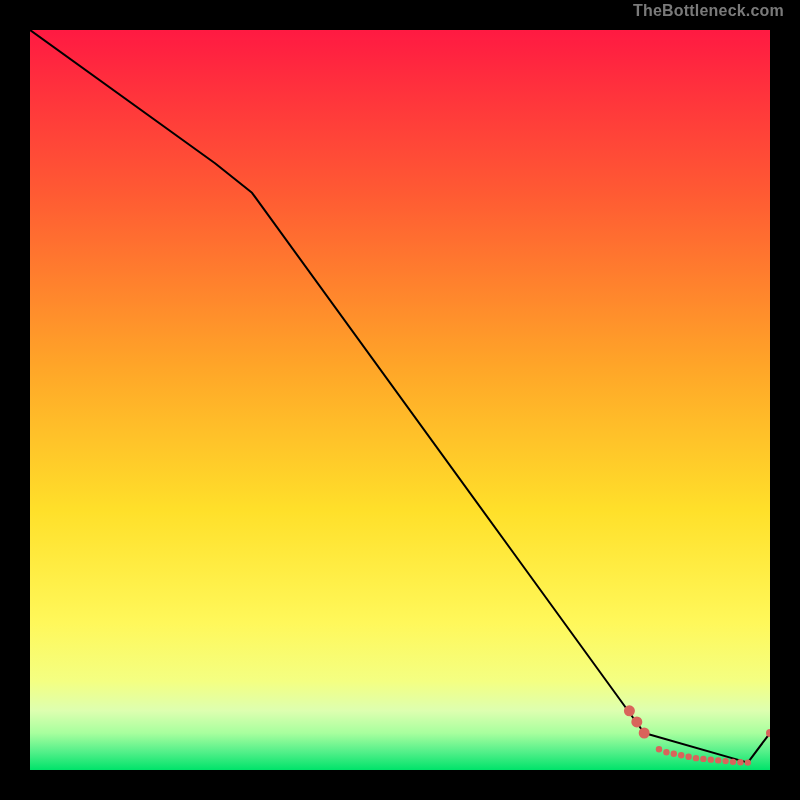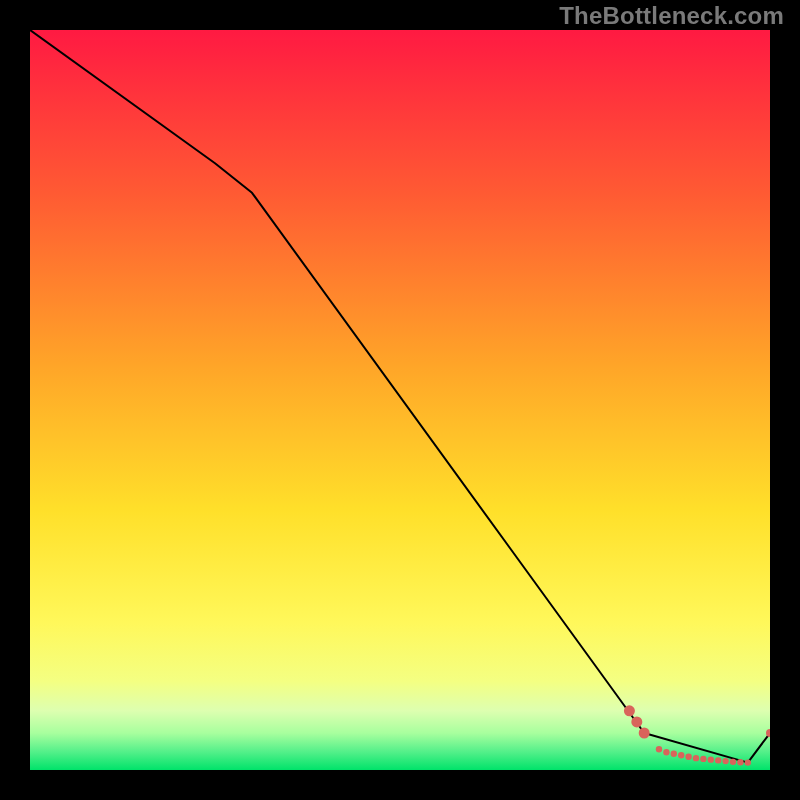--- a/index.html
+++ b/index.html
@@ -15,21 +15,21 @@
     position: relative;
     width: 800px;
     height: 800px;
     background: #000;
   }
   .watermark {
     position: absolute;
     top: 2px;
     right: 16px;
     color: #7a7a7a;
-    font-size: 24px;
+    font-size: 16px;
     font-weight: 600;
     letter-spacing: 0.2px;
     user-select: none;
   }
   .plot-wrap {
     position: absolute;
     left: 30px;
     top: 30px;
     width: 740px;
     height: 740px;

